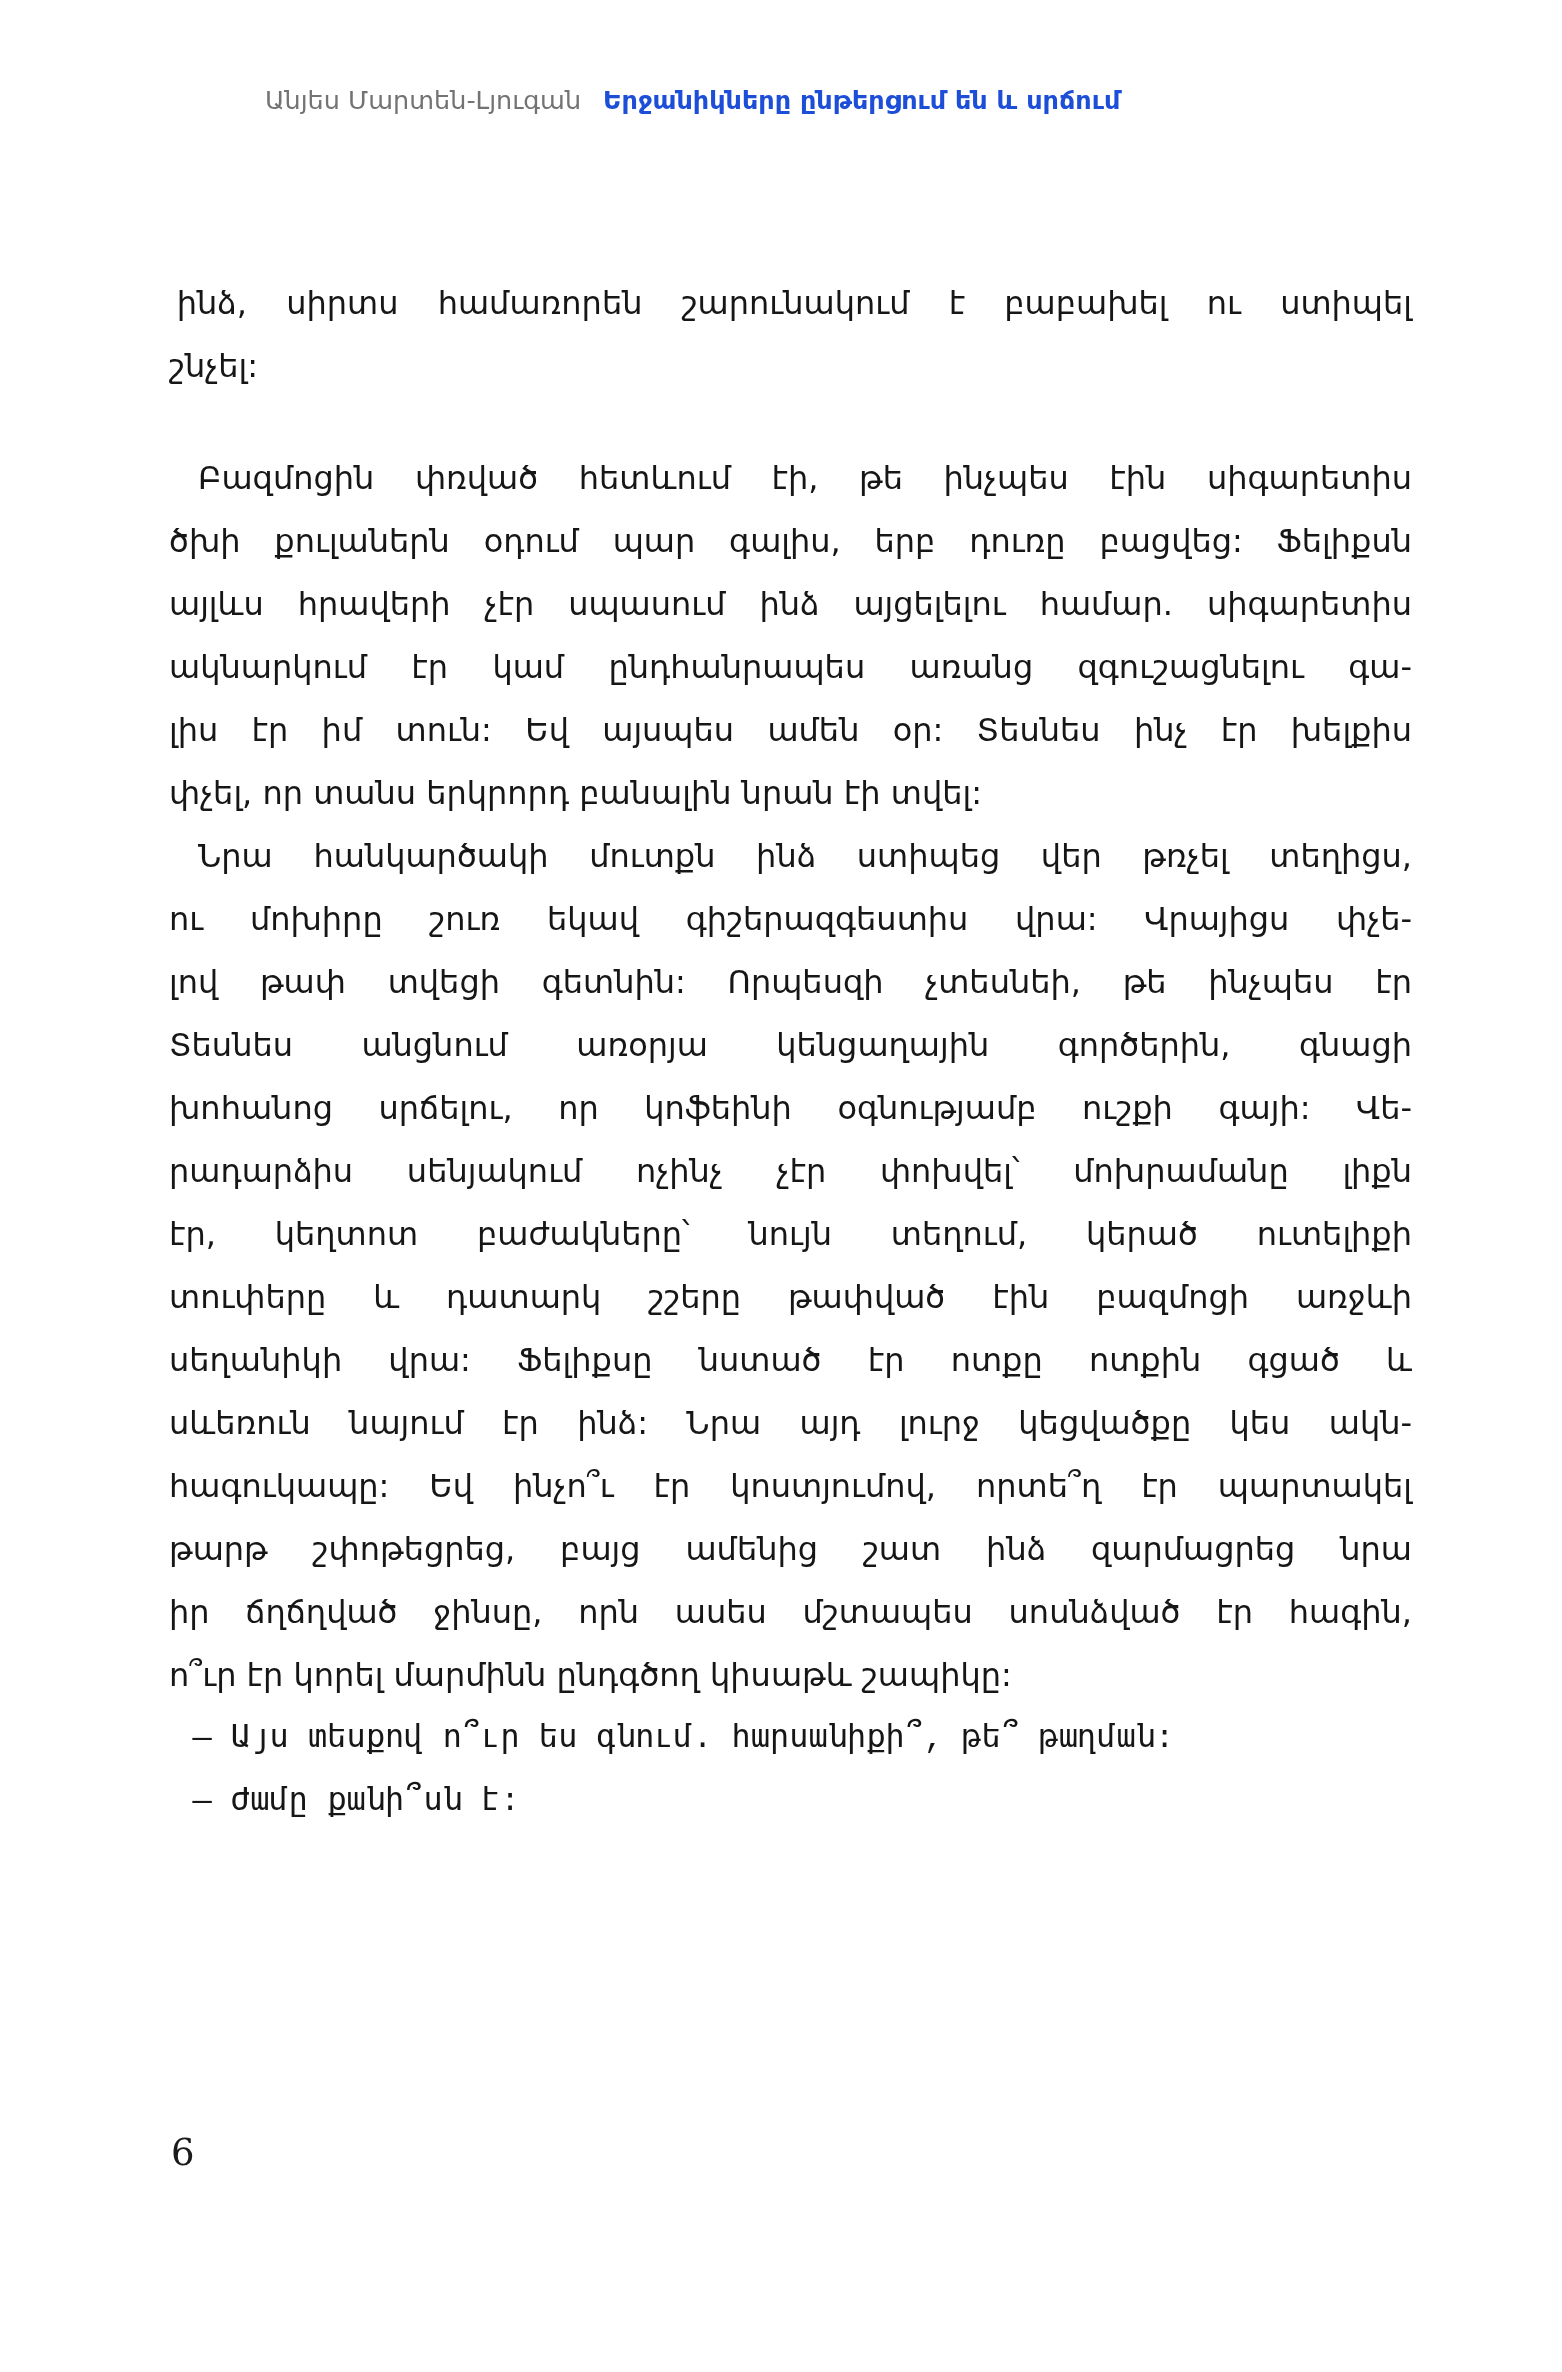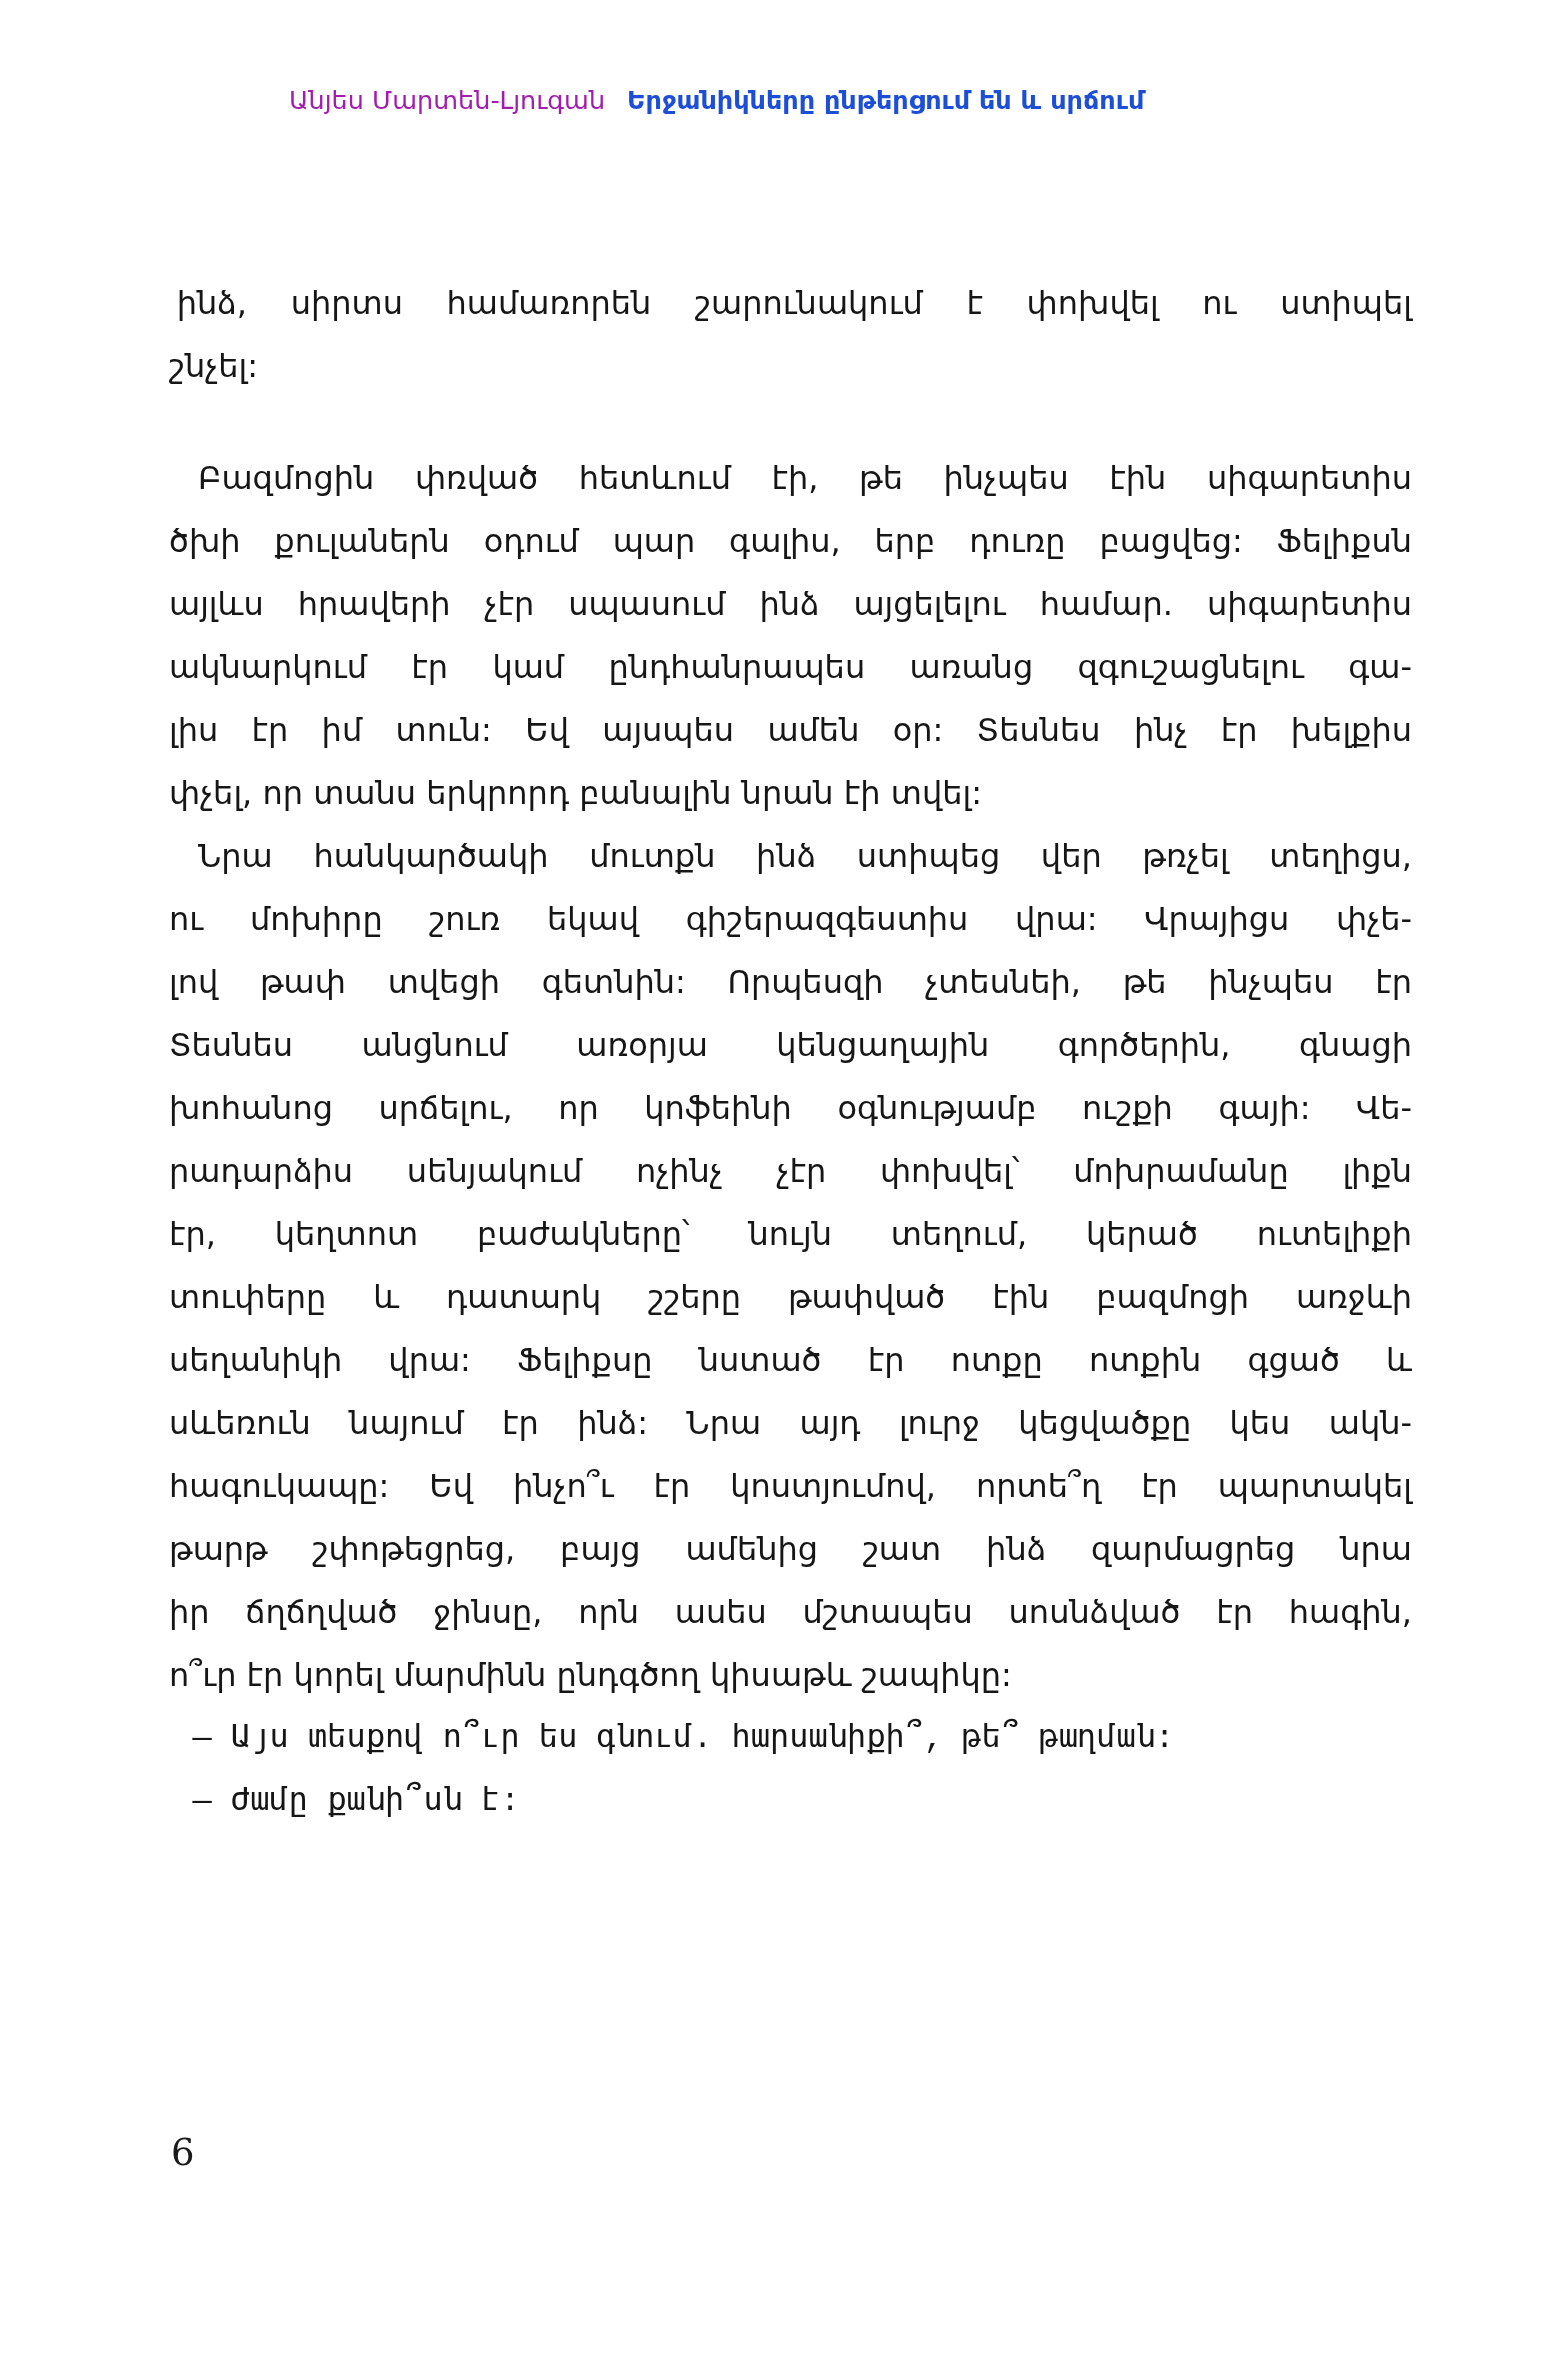--- a/index.html
+++ b/index.html
@@ -19,22 +19,21 @@
     position: absolute;
     left: 265px;
     top: 84px;
     font-size: 25.5px;
     line-height: 33px;
     white-space: nowrap;
     color: #222222;
   }
   .page-header .author {
     font-weight: 400;
-    color: #a21caf;
-    margin-left: 24px;
+    color: #737373;
   }
   .page-header .title {
     font-weight: 700;
     margin-left: 13.7px;
     color: #1d4ed8;
   }
   .text-block {
     position: absolute;
     left: 169px;
     top: 272px;
@@ -67,21 +66,21 @@
 </head>
 <body>
 
 <header class="page-header">
   <span class="author">Անյես Մարտեն-Լյուգան</span>
   <span class="title">Երջանիկները ընթերցում են և սրճում</span>
 </header>
 
 <main class="text-block" id="paragraphs-container">
     <div class="paragraph continuation">
-      <div class="line first">ինձ, սիրտս համառորեն շարունակում է փոխվել ու ստիպել</div>
+      <div class="line first">ինձ, սիրտս համառորեն շարունակում է բաբախել ու ստիպել</div>
       <div class="line last">շնչել:</div>
     </div>
     <div class="paragraph normal gap-before">
       <div class="line first">Բազմոցին փռված հետևում էի, թե ինչպես էին սիգարետիս</div>
       <div class="line">ծխի քուլաներն օդում պար գալիս, երբ դուռը բացվեց: Ֆելիքսն</div>
       <div class="line">այլևս հրավերի չէր սպասում ինձ այցելելու համար. սիգարետիս</div>
       <div class="line">ակնարկում էր կամ ընդհանրապես առանց զգուշացնելու գա-</div>
       <div class="line">լիս էր իմ տուն: Եվ այսպես ամեն օր: Տեսնես ինչ էր խելքիս</div>
       <div class="line last">փչել, որ տանս երկրորդ բանալին նրան էի տվել:</div>
     </div>

